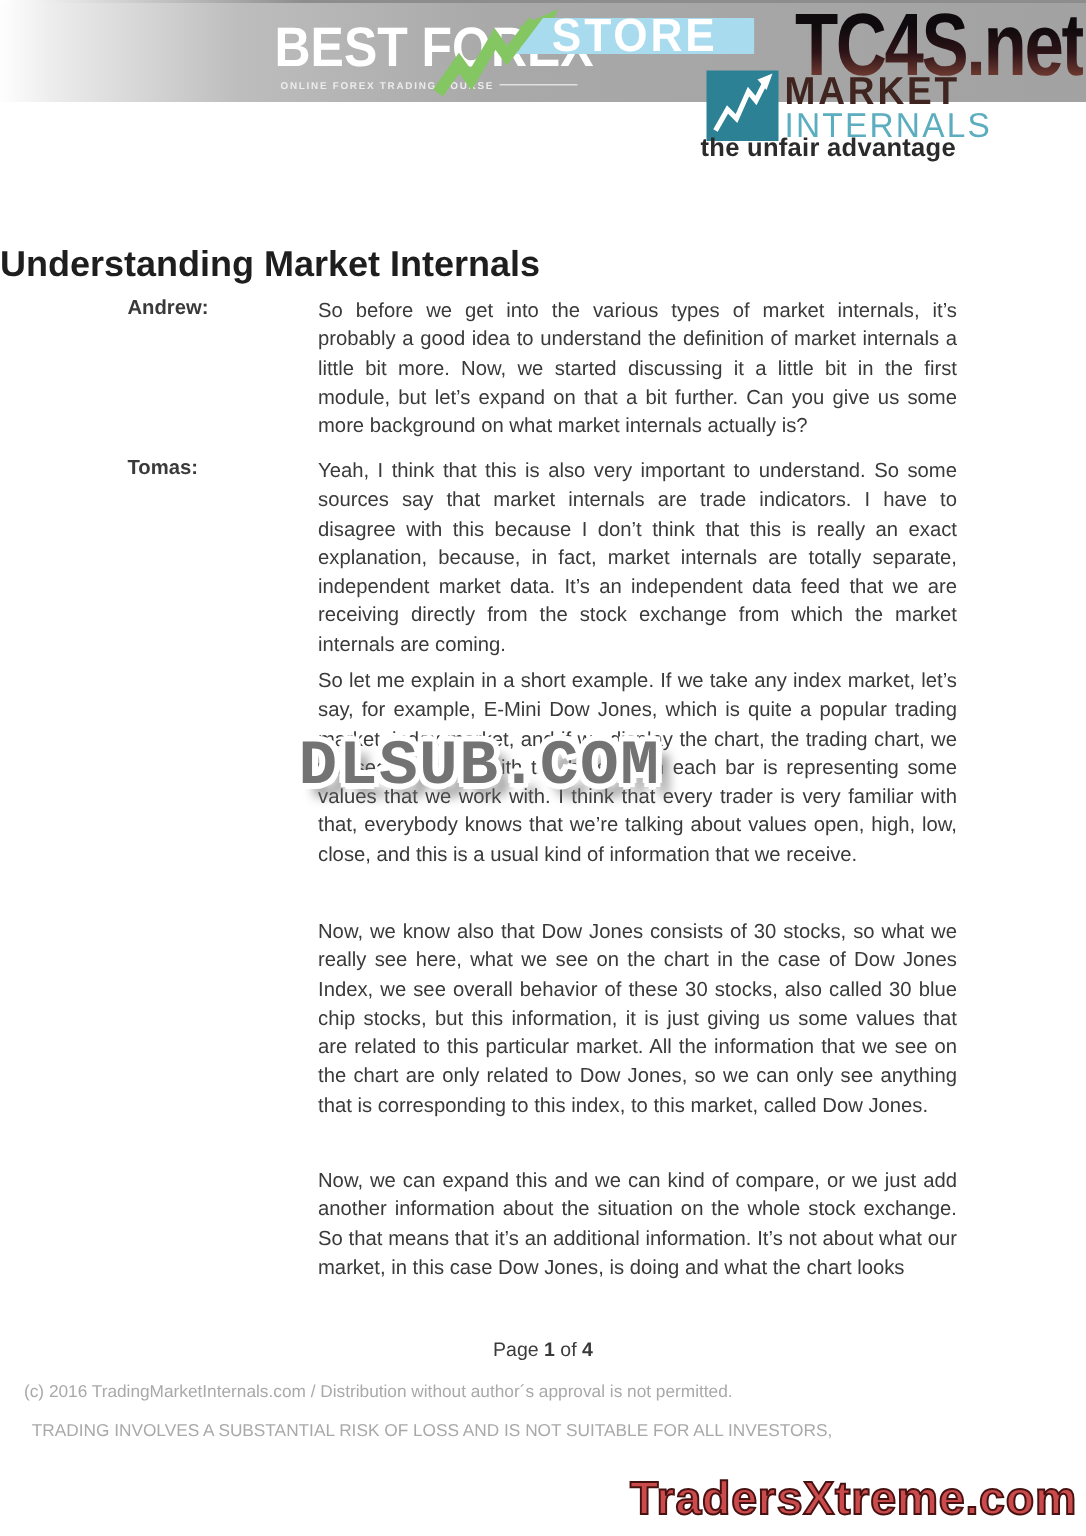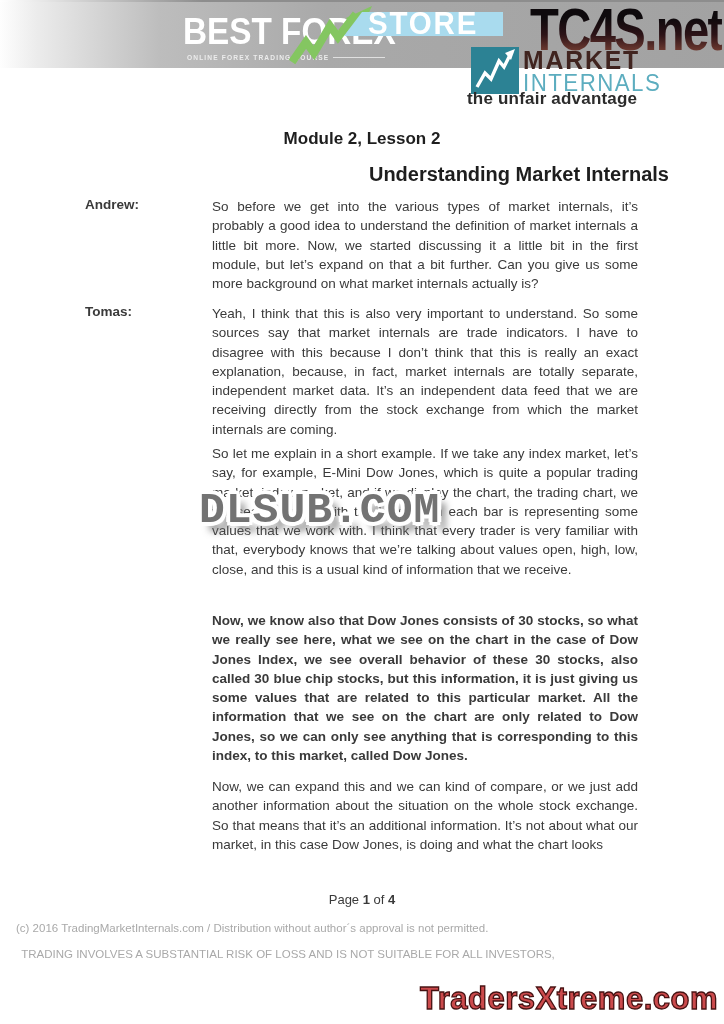--- a/index.html
+++ b/index.html
@@ -32,27 +32,27 @@
   .mi-market{position:absolute;left:523px;top:45px;font-size:26px;font-weight:bold;color:#40241f;
     letter-spacing:2px;transform:scaleX(.95);transform-origin:0 0;white-space:nowrap;}
   .mi-internals{position:absolute;left:523px;top:70px;font-size:23px;color:#5cadbf;
     letter-spacing:1.5px;transform:scaleX(.97);transform-origin:0 0;white-space:nowrap;}
   .mi-tagline{position:absolute;left:467px;top:89px;font-size:17px;font-weight:bold;color:#2b2b2b;
     letter-spacing:.2px;white-space:nowrap;text-align:center;}
 
   
   .doc-title-1{position:absolute;left:0;top:129px;width:724px;text-align:center;
     font-size:17px;font-weight:bold;color:#1e1e1e;}
-  .doc-title-2{position:absolute;left:0;top:163px;width:669px;text-align:right;
-    font-size:20px;font-weight:bold;color:#1e1e1e;}
+  .doc-title-2{position:absolute;left:0;top:163px;width:669px;text-align:left;
+    font-size:24px;font-weight:bold;color:#1e1e1e;}
   .speaker{position:absolute;left:85px;font-size:13.5px;font-weight:bold;color:#3a3a3a;}
   .para{position:absolute;left:212px;width:426px;font-size:13.5px;line-height:19.3px;
     color:#3a3a3a;text-align:justify;}
   .lbl-andrew{top:197px;} .lbl-tomas{top:304px;}
-  .p-a1{top:197px;} .p-t1{top:304px;} .p-t2{top:444px;} .p-t3{top:611px;font-weight:bold;} .p-t4{top:777px;}
+  .p-a1{top:197px;} .p-t1{top:304px;} .p-t2{top:444px;} .p-t3{top:611px;} .p-t4{top:777px;}
 
   
   .wm-center{position:absolute;left:199px;top:486px;font-family:Liberation Mono, monospace;
     font-weight:bold;font-size:43px;letter-spacing:1px;color:#737373;white-space:nowrap;
     transform:scaleY(.98);
     text-shadow:
       -3px -3px 0 #fff,3px -3px 0 #fff,-3px 3px 0 #fff,3px 3px 0 #fff,
       -4px 0 0 #fff,4px 0 0 #fff,0 -4px 0 #fff,0 4px 0 #fff,
       8px 9px 7px rgba(110,110,110,.8);}
   .wm-stamp{position:absolute;right:6px;top:981px;font-size:31px;font-weight:bold;
@@ -95,21 +95,20 @@
   <div class="mi-square">
     <svg viewBox="0 0 48 47" width="48" height="47">
       <polyline points="6,40 14,26 20,32 28,14 33,20 39,8" fill="none" stroke="#ffffff" stroke-width="3.4" stroke-linejoin="miter"></polyline>
       <polygon points="34,6 44,2 40,13" fill="#ffffff"></polygon>
     </svg>
   </div>
   <div class="mi-market">MARKET</div>
   <div class="mi-internals">INTERNALS</div>
   <div class="mi-tagline">the unfair advantage</div>
 
-  <div class="doc-title-1">Module 2, Lesson 2</div>
   <div class="doc-title-2">Understanding Market Internals</div>
 
   <div class="speaker lbl-andrew">Andrew:</div>
   <div class="para p-a1">So before we get into the various types of market internals, it’s probably a good idea to understand the definition of market internals a little bit more. Now, we started discussing it a little bit in the first module, but let’s expand on that a bit further. Can you give us some more background on what market internals actually is?</div>
 
   <div class="speaker lbl-tomas">Tomas:</div>
   <div class="para p-t1">Yeah, I think that this is also very important to understand. So some sources say that market internals are trade indicators. I have to disagree with this because I don’t think that this is really an exact explanation, because, in fact, market internals are totally separate, independent market data. It’s an independent data feed that we are receiving directly from the stock exchange from which the market internals are coming.</div>
   <div class="para p-t2">So let me explain in a short example. If we take any index market, let’s say, for example, E-Mini Dow Jones, which is quite a popular trading market, index market, and if we display the chart, the trading chart, we will see the chart with the bars when each bar is representing some values that we work with. I think that every trader is very familiar with that, everybody knows that we’re talking about values open, high, low, close, and this is a usual kind of information that we receive.</div>
   <div class="para p-t3">Now, we know also that Dow Jones consists of 30 stocks, so what we really see here, what we see on the chart in the case of Dow Jones Index, we see overall behavior of these 30 stocks, also called 30 blue chip stocks, but this information, it is just giving us some values that are related to this particular market. All the information that we see on the chart are only related to Dow Jones, so we can only see anything that is corresponding to this index, to this market, called Dow Jones.</div>
   <div class="para p-t4">Now, we can expand this and we can kind of compare, or we just add another information about the situation on the whole stock exchange. So that means that it’s an additional information. It’s not about what our market, in this case Dow Jones, is doing and what the chart looks</div>

